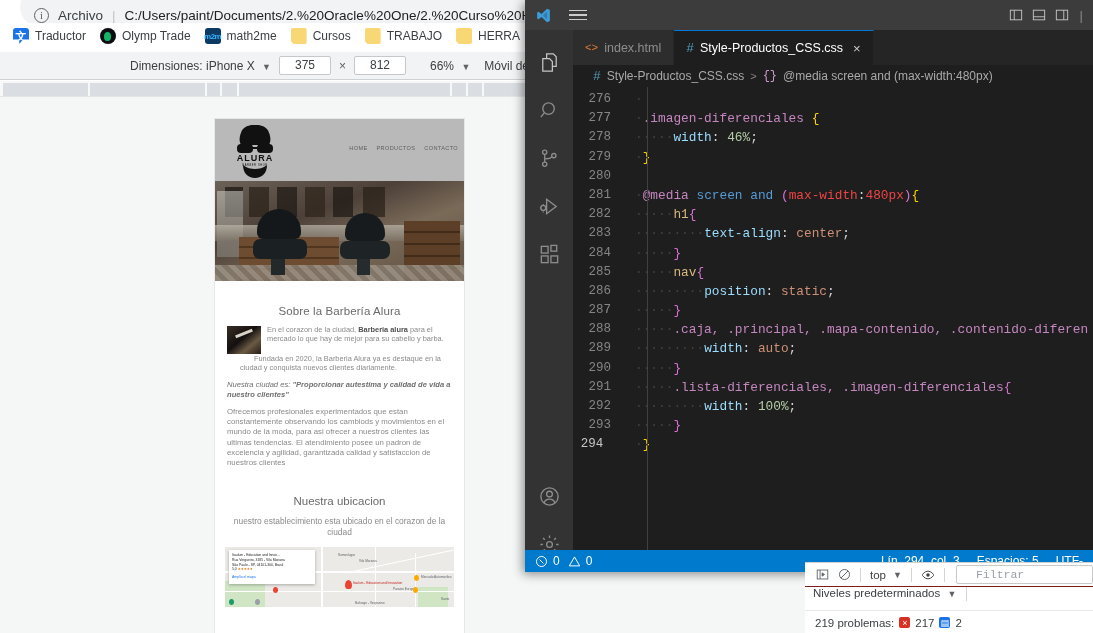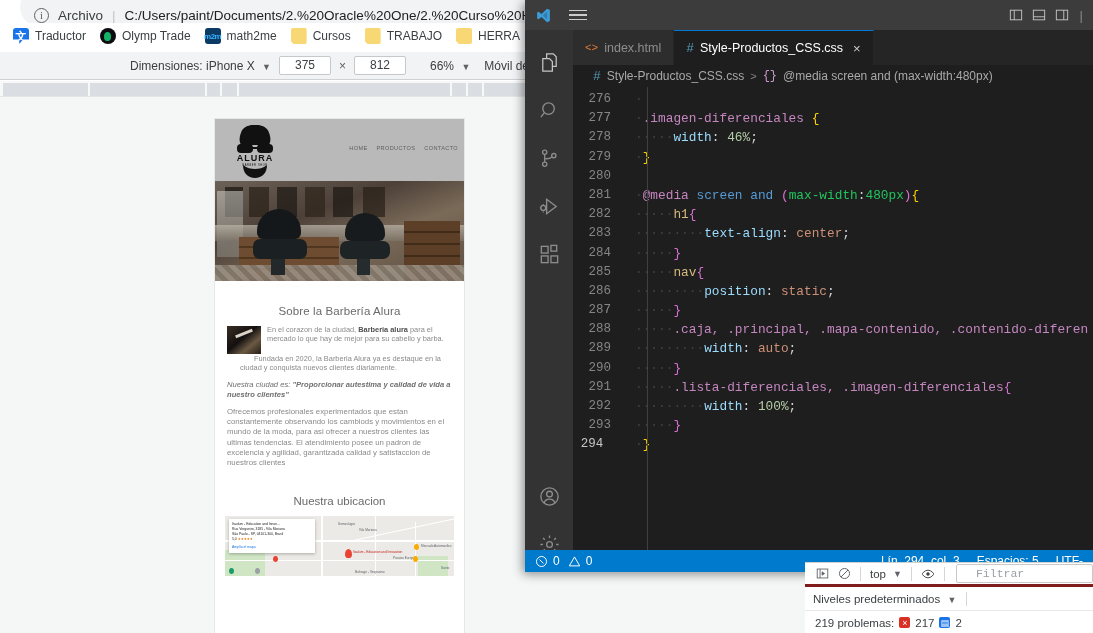--- a/index.html
+++ b/index.html
@@ -246,46 +246,46 @@
   .ind { color:#404040; }
   .sel { color:#c586c0; }     
   .prop { color:#9cdcfe; }    
   .val { color:#ce9178; }     
   .num { color:#b5cea8; }     
   .brace { color:#ffd700; }
   .brace2 { color:#da70d6; }
   .pun { color:#d4d4d4; }
   .atrule { color:#c586c0; }
   .mq { color:#569cd6; }
-  .mqval { color:#22c55e; }
+  .mqval { color:#ef4444; }
   .tagsel { color:#d7ba7d; }
 
   .statusbar {
     position:absolute; left:0; bottom:0; width: 568px; height: 22px;
     background:#007acc; display:flex; align-items:center; color:#fff; font-size:12px;
     padding: 0 10px;
   }
   .sb-left { display:flex; align-items:center; gap:5px; }
   .sb-right { margin-left:auto; display:flex; align-items:center; gap:17px; white-space:nowrap; }
 
   
   .devtools-console {
     position:absolute; left: 805px; top: 562px; width: 288px; height: 71px;
     background:#ffffff; border-top:1px solid #d0d0d0; overflow:hidden;
   }
   .dc-toolbar { height:24px; display:flex; align-items:center; gap:0; padding-left:6px;
-    border-bottom:3px solid #7f1d1d; }
+    border-bottom:1px solid #7f1d1d; }
   .dc-btn { width:22px; height:20px; display:flex; align-items:center; justify-content:center; }
   .dc-divider { width:1px; height:14px; background:#d5d5d5; margin:0 5px; }
   .dc-ctx { font-size:11.5px; color:#3c4043; display:flex; align-items:center; gap:3px; padding:0 4px; }
   .dc-filter {
     margin-left:6px; flex:1 1 auto; height:19px; border:1px solid #c9c9c9; border-radius:2px;
     font-size:11.5px; color:#9aa0a6; padding: 0 19px; line-height:17px; background:#fff;font-family:Liberation Mono, monospace;
   }
-  .dc-levels { height:24px; display:flex; align-items:center; padding-left:8px;
+  .dc-levels { height:24px; display:flex; align-items:flex-start; padding-left:8px;
     font-size:11.5px; color:#3c4043; border-bottom:1px solid #e8e8e8; }
   .dc-levels .vbar { width:1px; height:14px; background:#d5d5d5; margin-left:10px; }
   .dc-problems { height:23px; display:flex; align-items:center; padding-left:10px; gap:5px;
     font-size:11.5px; color:#3c4043; }
   .badge-err { background:#d93025; color:#fff; font-size:9px; width:11px; height:11px;
     border-radius:2px; display:inline-flex; align-items:center; justify-content:center; }
   .badge-info { background:#1a73e8; color:#fff; font-size:9px; width:11px; height:11px;
     border-radius:2px; display:inline-flex; align-items:center; justify-content:center; }
 </style>
 </head>
@@ -401,20 +401,21 @@
 
         <div class="about-row">
           <div class="about-thumb"></div>
           <p class="about-p"><span>En el corazon de la ciudad, </span><b>Barberia alura</b><span> para el mercado lo que hay de mejor para su cabello y barba.</span></p>
         </div>
         <p class="about-p2">Fundada en 2020, la Barberia Alura ya es destaque en la ciudad y conquista nuevos clientes diariamente.</p>
         <p class="mission"><span>Nuestra ciudad es: </span><b>"Proporcionar autestima y calidad de vida a nuestro clientes"</b></p>
         <p class="about-p3">Ofrecemos profesionales experimentados que estan constantemente observando los cambiods y movimientos en el mundo de la moda, para asi ofrecer a nuestros clientes las ultimas tendencias. El atendimiento posee un padron de excelencia y agilidad, garantizada calidad y satisfaccion de nuestros clientes</p>
 
         <h2 class="loc-title">Nuestra ubicacion</h2>
+        <p class="loc-sub">nuestro establecimiento esta ubicado en el corazon de la ciudad</p>
       </div>
 
       <div class="map">
         <div class="green" style="left:0;top:34px;width:40px;height:26px"></div>
         <div class="green" style="right:6px;top:40px;width:30px;height:20px"></div>
         <div class="road" style="left:0;top:24px;width:249px;height:2px"></div>
         <div class="road" style="left:0;top:44px;width:249px;height:1.6px"></div>
         <div class="road" style="left:96px;top:0;width:1.6px;height:60px"></div>
         <div class="road" style="left:150px;top:0;width:1.4px;height:60px"></div>
         <div class="road" style="left:190px;top:6px;width:1.4px;height:54px"></div>

